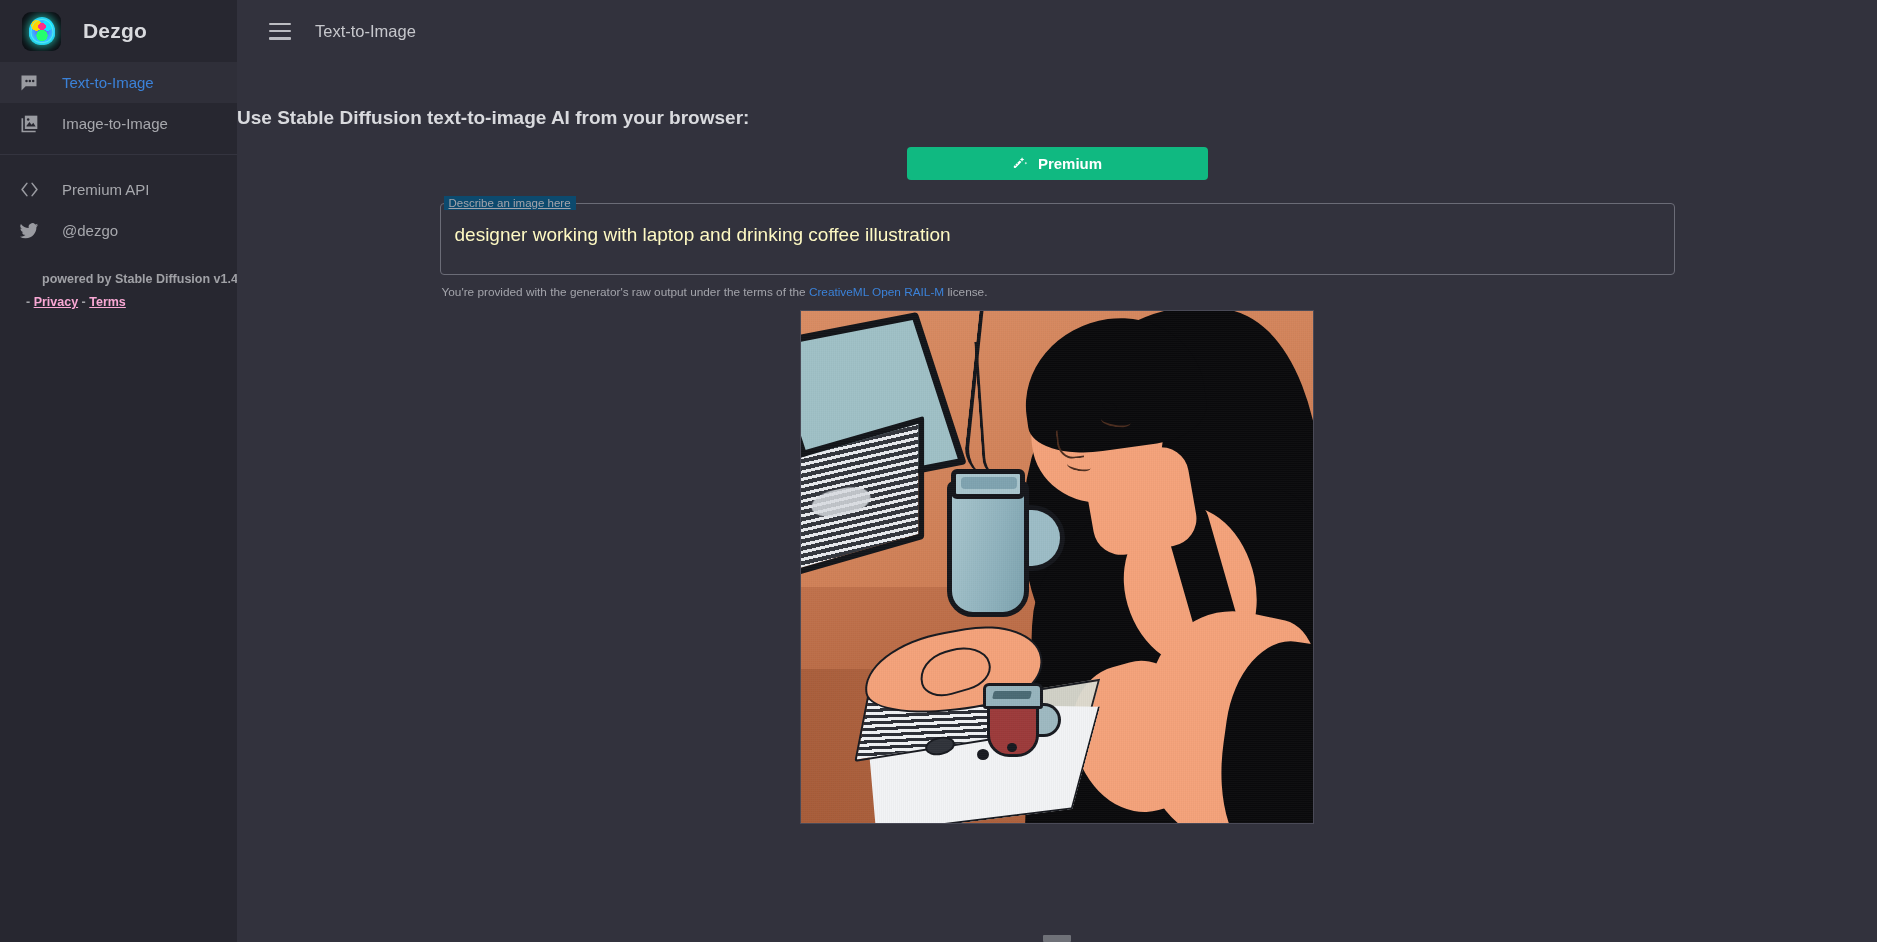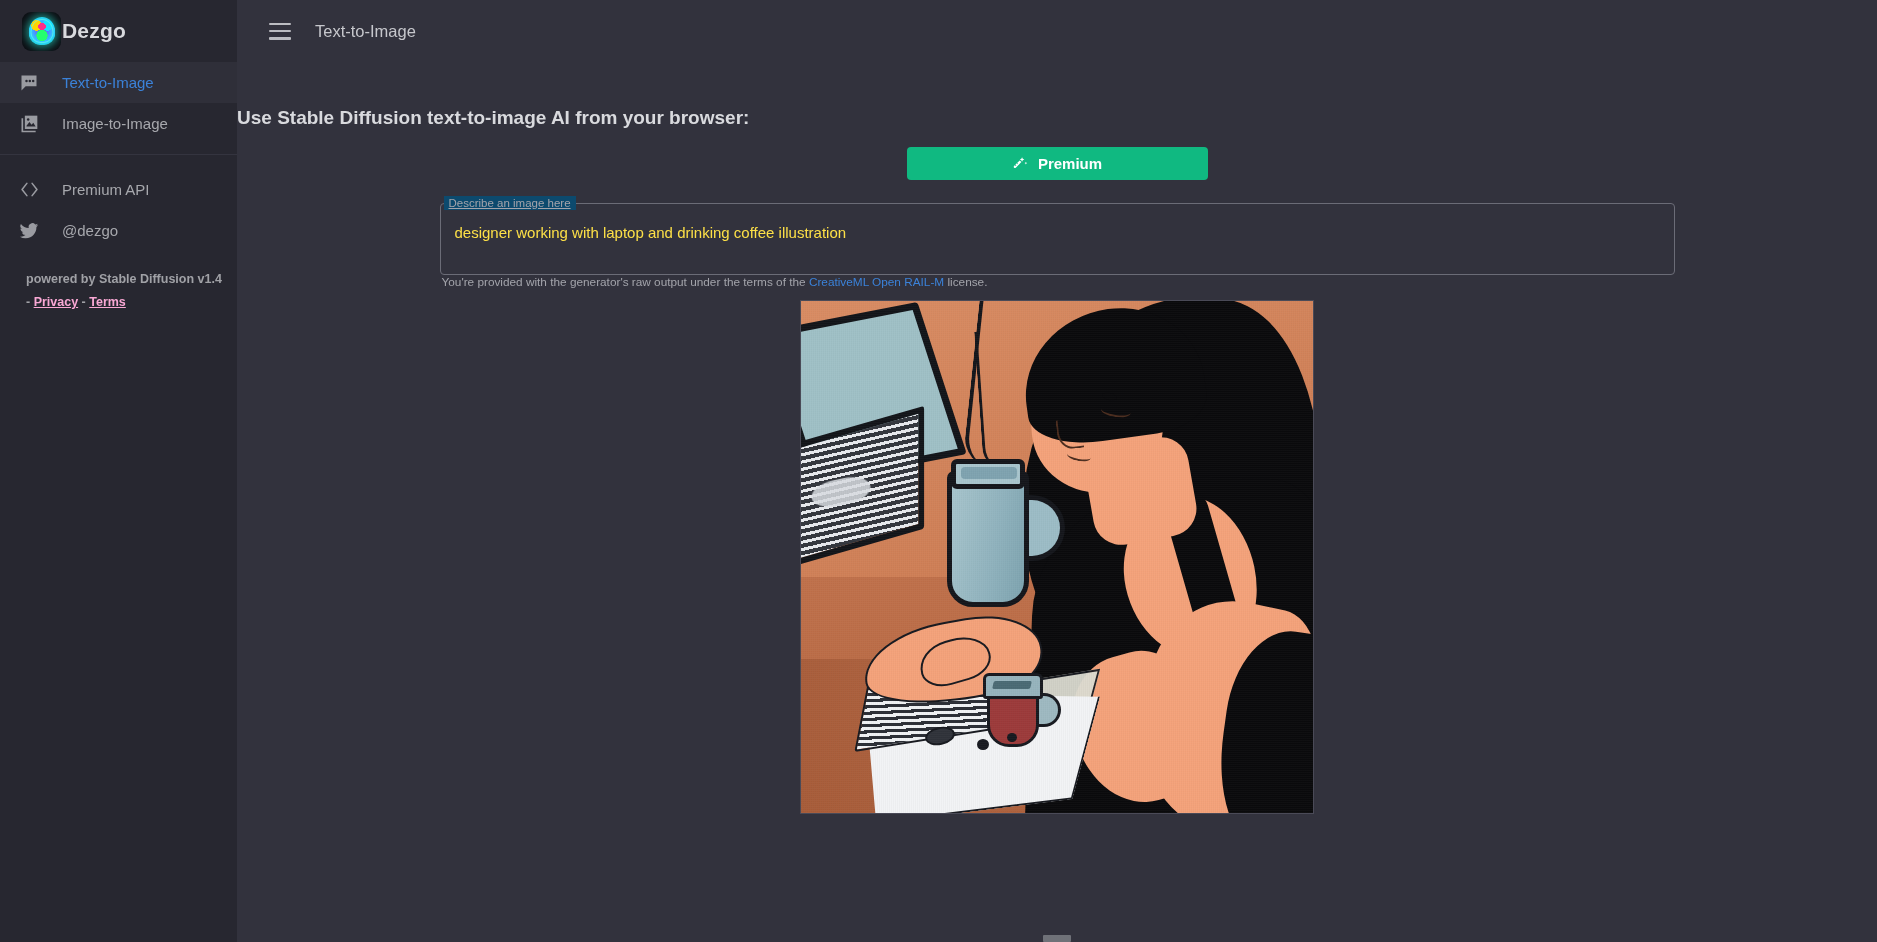--- a/index.html
+++ b/index.html
@@ -13,21 +13,21 @@
   .app { display: flex; width: 1877px; height: 942px; }
 
   
   .sidebar {
     width: 237px; height: 942px; flex: 0 0 237px;
     background: #272730;
     display: flex; flex-direction: column;
   }
   .brand {
     height: 62px; display: flex; align-items: center;
-    padding-left: 22px; gap: 1px;
+    padding-left: 22px; gap: 22px;
   }
   .logo {
     width: 39px; height: 39px; border-radius: 9px;
     background: #0d0d12;
     position: relative; overflow: hidden; flex: 0 0 39px;
   }
   .logo .brain {
     position: absolute; left: 50%; top: 50%;
     transform: translate(-50%,-50%);
     width: 27px; height: 28px;
@@ -69,21 +69,21 @@
     height: 41px; display: flex; align-items: center;
     padding-left: 18px; gap: 22px; cursor: pointer;
   }
   .link-item .label { font-size: 15px; color: #a7a8ad; }
 
   .side-footer {
     padding: 18px 0 0 26px; line-height: 21px;
   }
   .side-footer .pw {
     color: #a0a1a6; font-size: 12.5px; font-weight: bold;
-    display: block; white-space: nowrap;
+    display: block; white-space: nowrap; margin-left: 16px;
   }
   .side-footer .legal { font-size: 12.5px; color: #a0a1a6; font-weight: bold; }
   .side-footer .legal a { color: #f9a8d4; text-decoration: underline; }
 
   
   .main {
     flex: 1 1 auto; height: 942px;
     background: #32323d;
     display: flex; flex-direction: column;
     position: relative;
@@ -124,24 +124,24 @@
   }
   .legend {
     position: absolute; top: -8px; left: 3px;
     background: #0c4a6e; padding: 0 5px;
     font-size: 11.5px; color: #a3a4ab;
     line-height: 14px;
     text-decoration: underline;
   }
   .prompt-text {
     position: absolute; left: 14px; top: 20px;
-    font-size: 15px; color: #fde047; white-space: nowrap;
+    font-size: 19px; color: #fef9c3; white-space: nowrap;
   }
   .license {
-    font-size: 11.8px; color: #a3a4ab;
+    margin-top: 10px; font-size: 11.8px; color: #a3a4ab;
     padding-left: 2px;
   }
   .license a { color: #3b82d9; text-decoration: none; }
 
   
   .img-wrap { display: flex; justify-content: center; margin-top: 11px; }
   .gen-image {
     width: 514px; height: 514px;
     border: 1px solid #4a4a57;
     position: relative; overflow: hidden;

